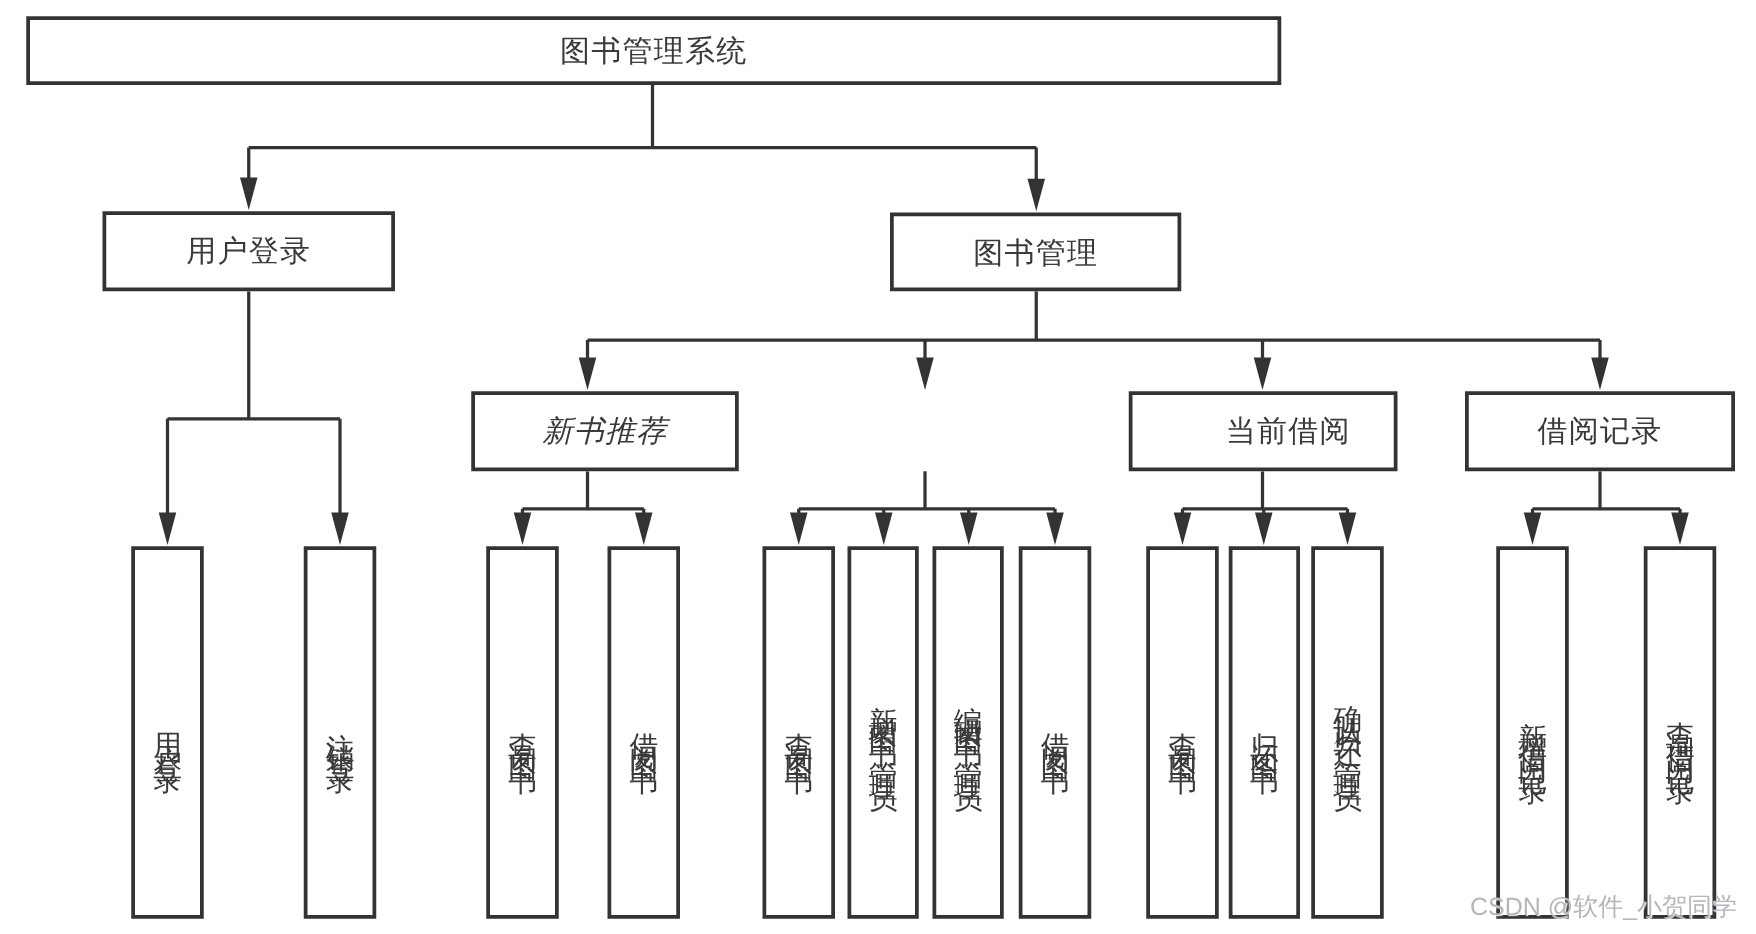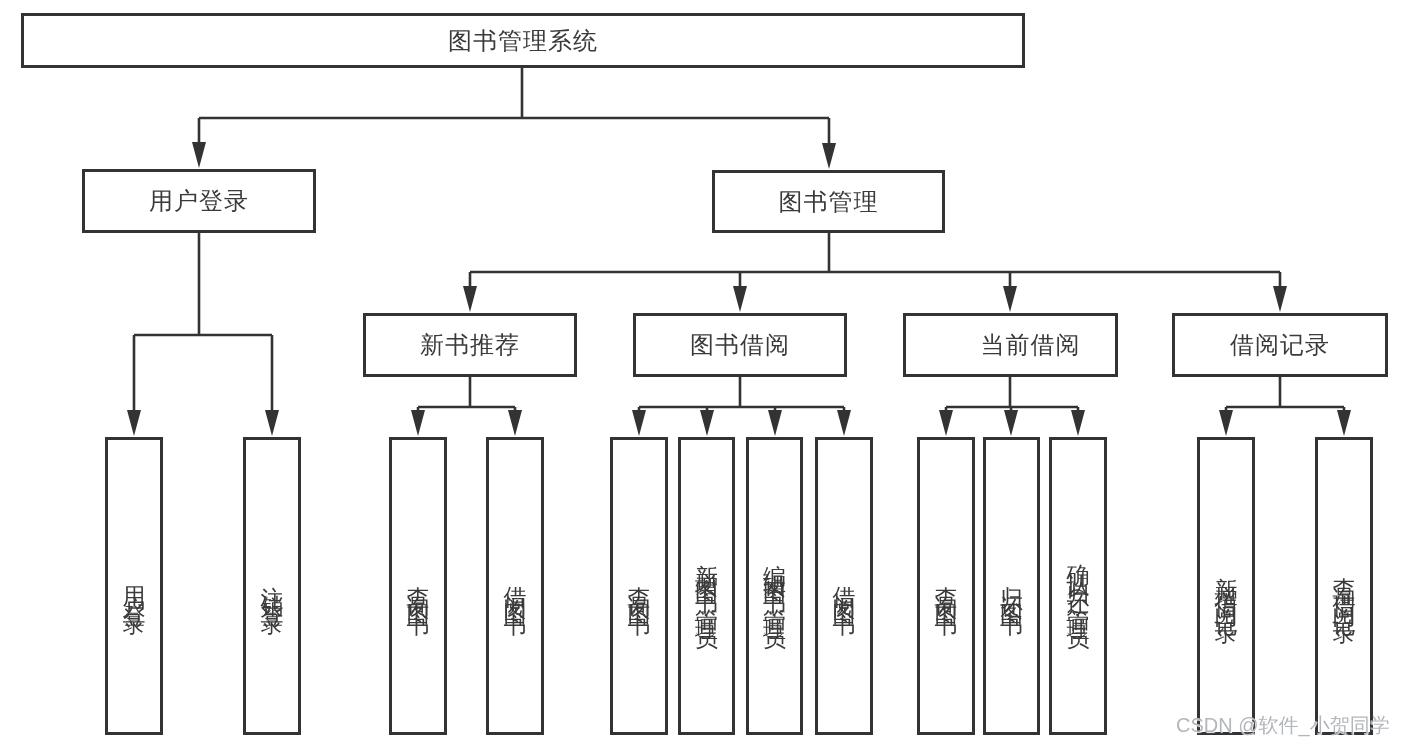--- a/index.html
+++ b/index.html
@@ -51,21 +51,21 @@
     text-orientation: mixed;
     font-size: 23px;
     line-height: 1;
     letter-spacing: 9px;
     white-space: normal;
   }
   
   .n-root   { left: 21px;   top: 13px;  width: 1004px; height: 55px; }
   .n-login  { left: 82px;   top: 169px; width: 234px;  height: 64px; }
   .n-mgmt   { left: 712px;  top: 170px; width: 233px;  height: 63px; }
-  .n-rec    { left: 363px;  top: 313px; width: 214px;  height: 64px; }
+  .n-rec    { left: 377px;  top: 313px; width: 214px;  height: 64px; font-style: italic; }
   .n-borrow { left: 633px;  top: 313px; width: 214px;  height: 64px; }
   .n-cur    { left: 903px;  top: 313px; width: 215px;  height: 64px; padding-left: 40px; }
   .n-rcd    { left: 1172px; top: 313px; width: 216px;  height: 64px; }
   .lf { top: 437px; height: 298px; width: 58px; }
   .l1  { left: 105px;  }
   .l2  { left: 243px;  }
   .l3  { left: 389px;  }
   .l4  { left: 486px;  }
   .l5  { left: 610px;  }
   .l6  { left: 678px; width: 57px; }
@@ -122,21 +122,20 @@
       M1219 410 H1233 L1226 436 Z
       M1337 410 H1351 L1344 436 Z"></path>
   </svg>
 
   <div class="node n-root">图书管理系统</div>
 
   <div class="node n-login">用户登录</div>
   <div class="node n-mgmt">图书管理</div>
 
   <div class="node n-rec">新书推荐</div>
-  <div class="node n-borrow">图书借阅</div>
   <div class="node n-cur">当前借阅</div>
   <div class="node n-rcd">借阅记录</div>
 
   <div class="node leaf lf l1">用户登录</div>
   <div class="node leaf lf l2">注销登录</div>
 
   <div class="node leaf lf l3">查询图书</div>
   <div class="node leaf lf l4">借阅图书</div>
 
   <div class="node leaf lf l5">查询图书</div>

